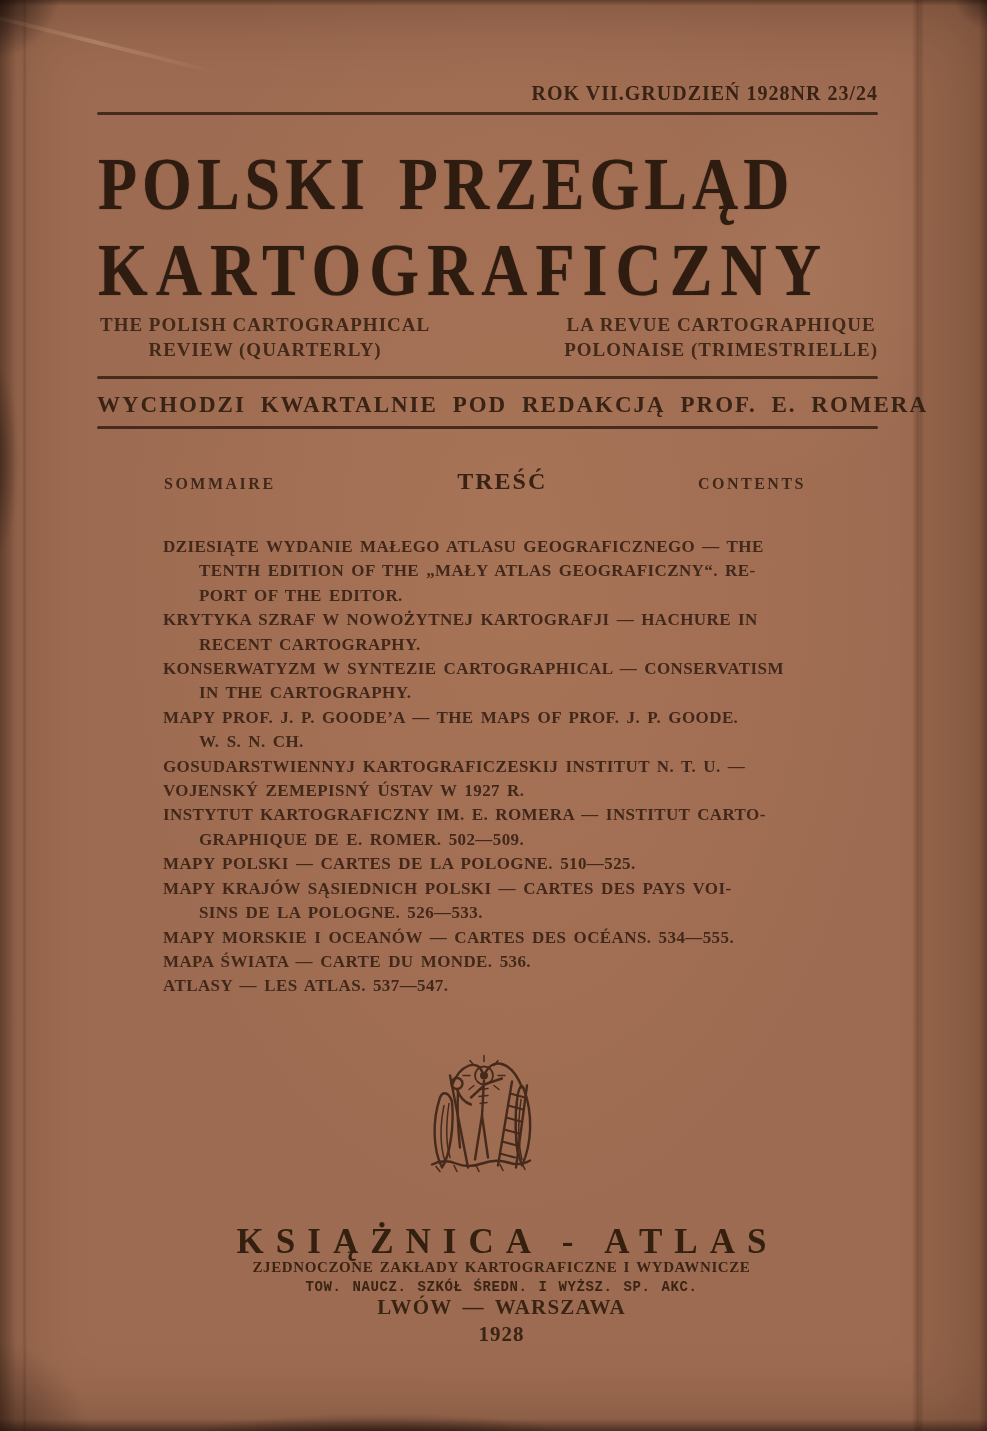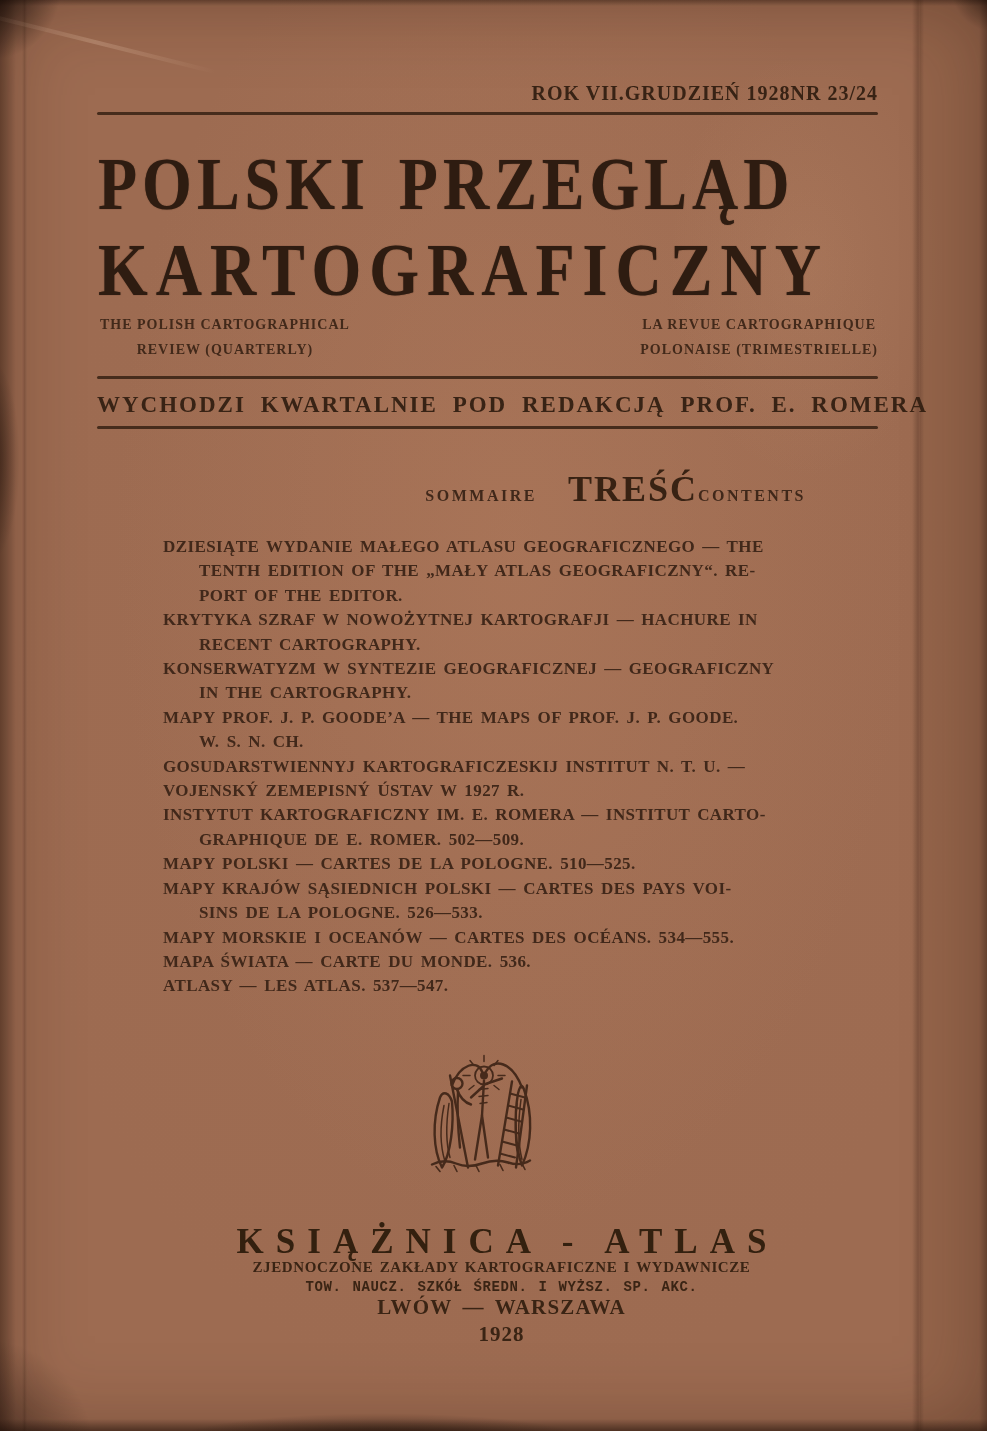--- a/index.html
+++ b/index.html
@@ -35,29 +35,29 @@
   .meta-row { position:absolute; top:82px; left:102px; width:776px; display:flex; justify-content:flex-end; font-size:20px; font-weight:bold; letter-spacing:1px; color:#382315; white-space:nowrap; }
   .rule { position:absolute; left:97px; width:781px; height:3px; background:#462c1c; border-radius:2px; }
   .rule-1 { top:112px; }
   .rule-2 { top:376px; }
   .rule-3 { top:426px; }
 
   .title-line { position:absolute; left:98px; font-size:64px; font-weight:bold; color:#2e1c11; white-space:nowrap; transform:scaleY(1.17); transform-origin:left top; text-shadow:0 0 1px rgba(46,28,17,0.6); }
   .t1 { top:141px; letter-spacing:5px; word-spacing:8px; }
   .t2 { top:227px; letter-spacing:8px; }
 
-  .subtitles { position:absolute; top:312px; left:100px; width:778px; display:flex; justify-content:space-between; font-size:14px; font-weight:bold; line-height:25px; letter-spacing:1px; color:#42291a; }
+  .subtitles { position:absolute; top:312px; left:100px; width:778px; display:flex; justify-content:space-between; font-size:19px; font-weight:bold; line-height:25px; letter-spacing:1px; color:#42291a; }
   .sub { text-align:center; white-space:nowrap; }
 
   .editor-line { position:absolute; top:392px; left:97px; width:781px; text-align:center; font-size:23px; font-weight:bold; letter-spacing:2px; word-spacing:7px; white-space:nowrap; color:#382315; }
 
   
-  .contents-header { position:absolute; top:468px; left:164px; width:642px; display:flex; justify-content:flex-end; align-items:baseline; font-weight:bold; color:#40281a; }
+  .contents-header { position:absolute; top:468px; left:164px; width:642px; display:flex; justify-content:space-between; align-items:baseline; font-weight:bold; color:#40281a; }
   .ch-side { font-size:16px; letter-spacing:2.5px; }
-  .ch-center { font-size:36px; letter-spacing:2px; color:#382213;margin-left:31px; }
+  .ch-center { font-size:24px; letter-spacing:2px; color:#382213;margin-left:31px; }
 
   .toc { position:absolute; top:535px; left:163px; width:684px; font-size:17px; font-weight:bold; line-height:24.4px; letter-spacing:0.4px; word-spacing:2.5px; color:#41281a; }
   .toc-line { white-space:nowrap; }
   .toc-line.cont { padding-left:36px; }
 
   
   .emblem { position:absolute; top:1047px; left:424px; width:116px; height:127px; opacity:0.92; }
 
   
   .publine { position:absolute; left:8px; width:100%; text-align:center; font-weight:bold; white-space:nowrap; color:#3a2414;margin-top:26px; }
@@ -122,21 +122,21 @@
     <div>
       <div class="toc-line">DZIESIĄTE WYDANIE MAŁEGO ATLASU GEOGRAFICZNEGO — THE</div>
       <div class="toc-line cont">TENTH EDITION OF THE „MAŁY ATLAS GEOGRAFICZNY“. RE-</div>
       <div class="toc-line cont">PORT OF THE EDITOR.</div>
     </div>
     <div>
       <div class="toc-line">KRYTYKA SZRAF W NOWOŻYTNEJ KARTOGRAFJI — HACHURE IN</div>
       <div class="toc-line cont">RECENT CARTOGRAPHY.</div>
     </div>
     <div>
-      <div class="toc-line">KONSERWATYZM W SYNTEZIE GEOGRAFICZNEJ — GEOGRAFICZNY</div>
+      <div class="toc-line">KONSERWATYZM W SYNTEZIE CARTOGRAPHICAL — CONSERVATISM</div>
       <div class="toc-line cont">IN THE CARTOGRAPHY.</div>
     </div>
     <div>
       <div class="toc-line">MAPY PROF. J. P. GOODE’A — THE MAPS OF PROF. J. P. GOODE.</div>
     </div>
     <div>
       <div class="toc-line cont">W. S. N. CH.</div>
       <div class="toc-line">GOSUDARSTWIENNYJ KARTOGRAFICZESKIJ INSTITUT N. T. U. —</div>
     </div>
     <div>

